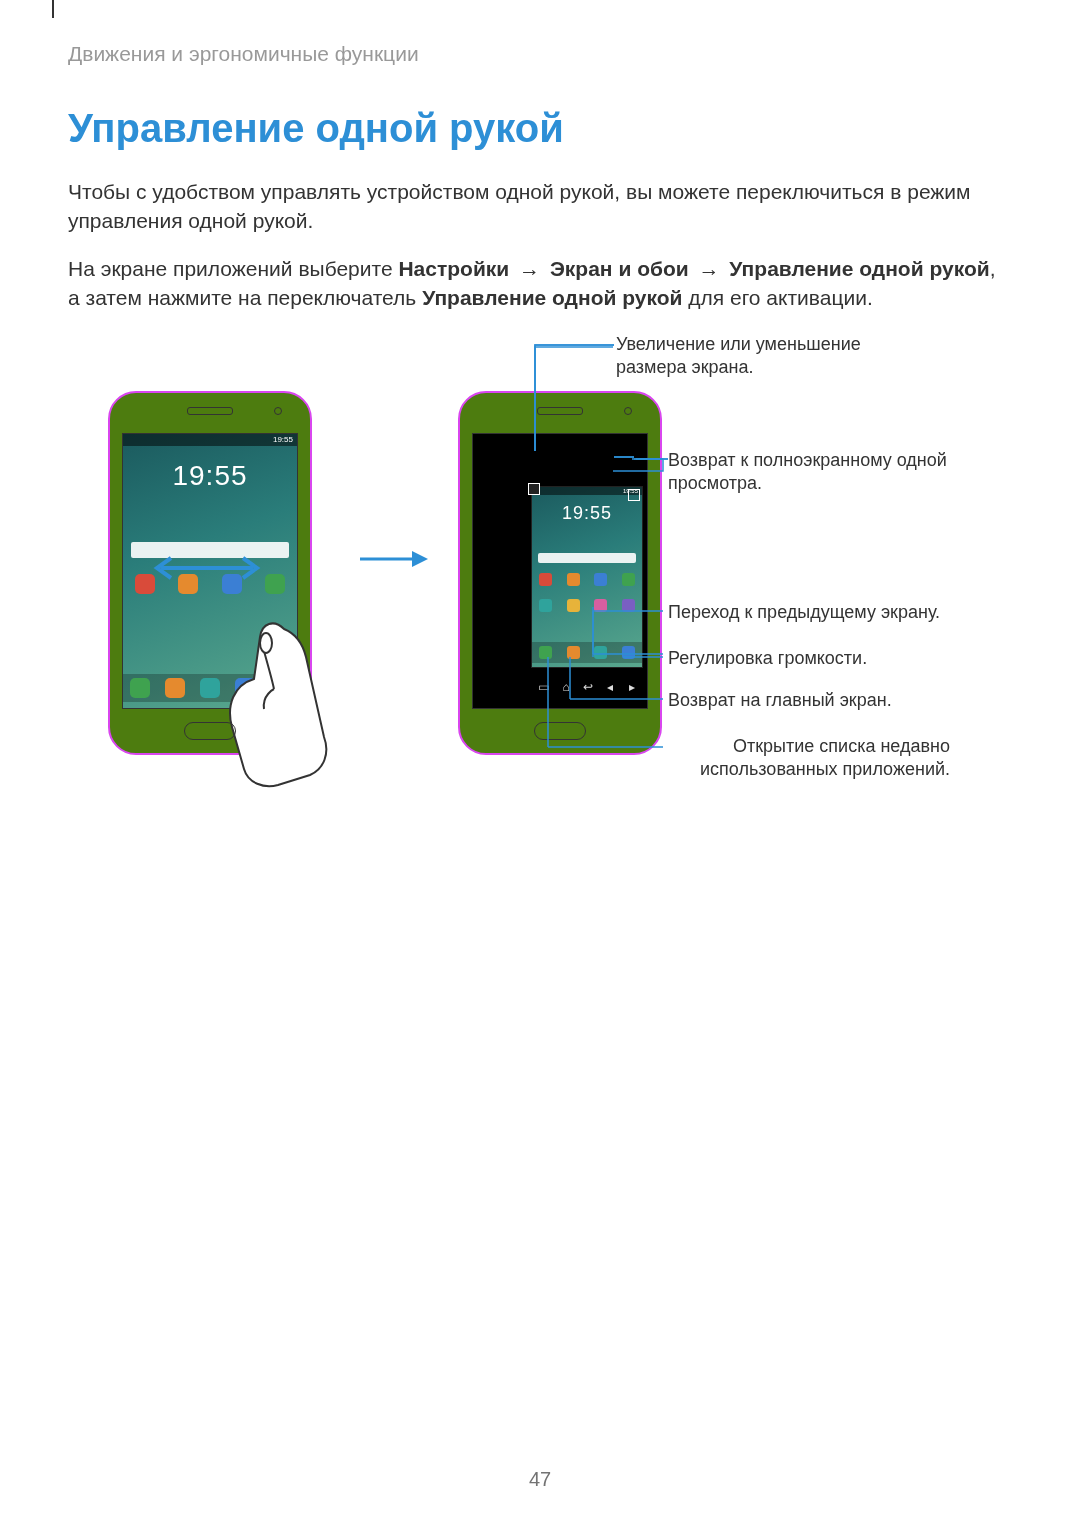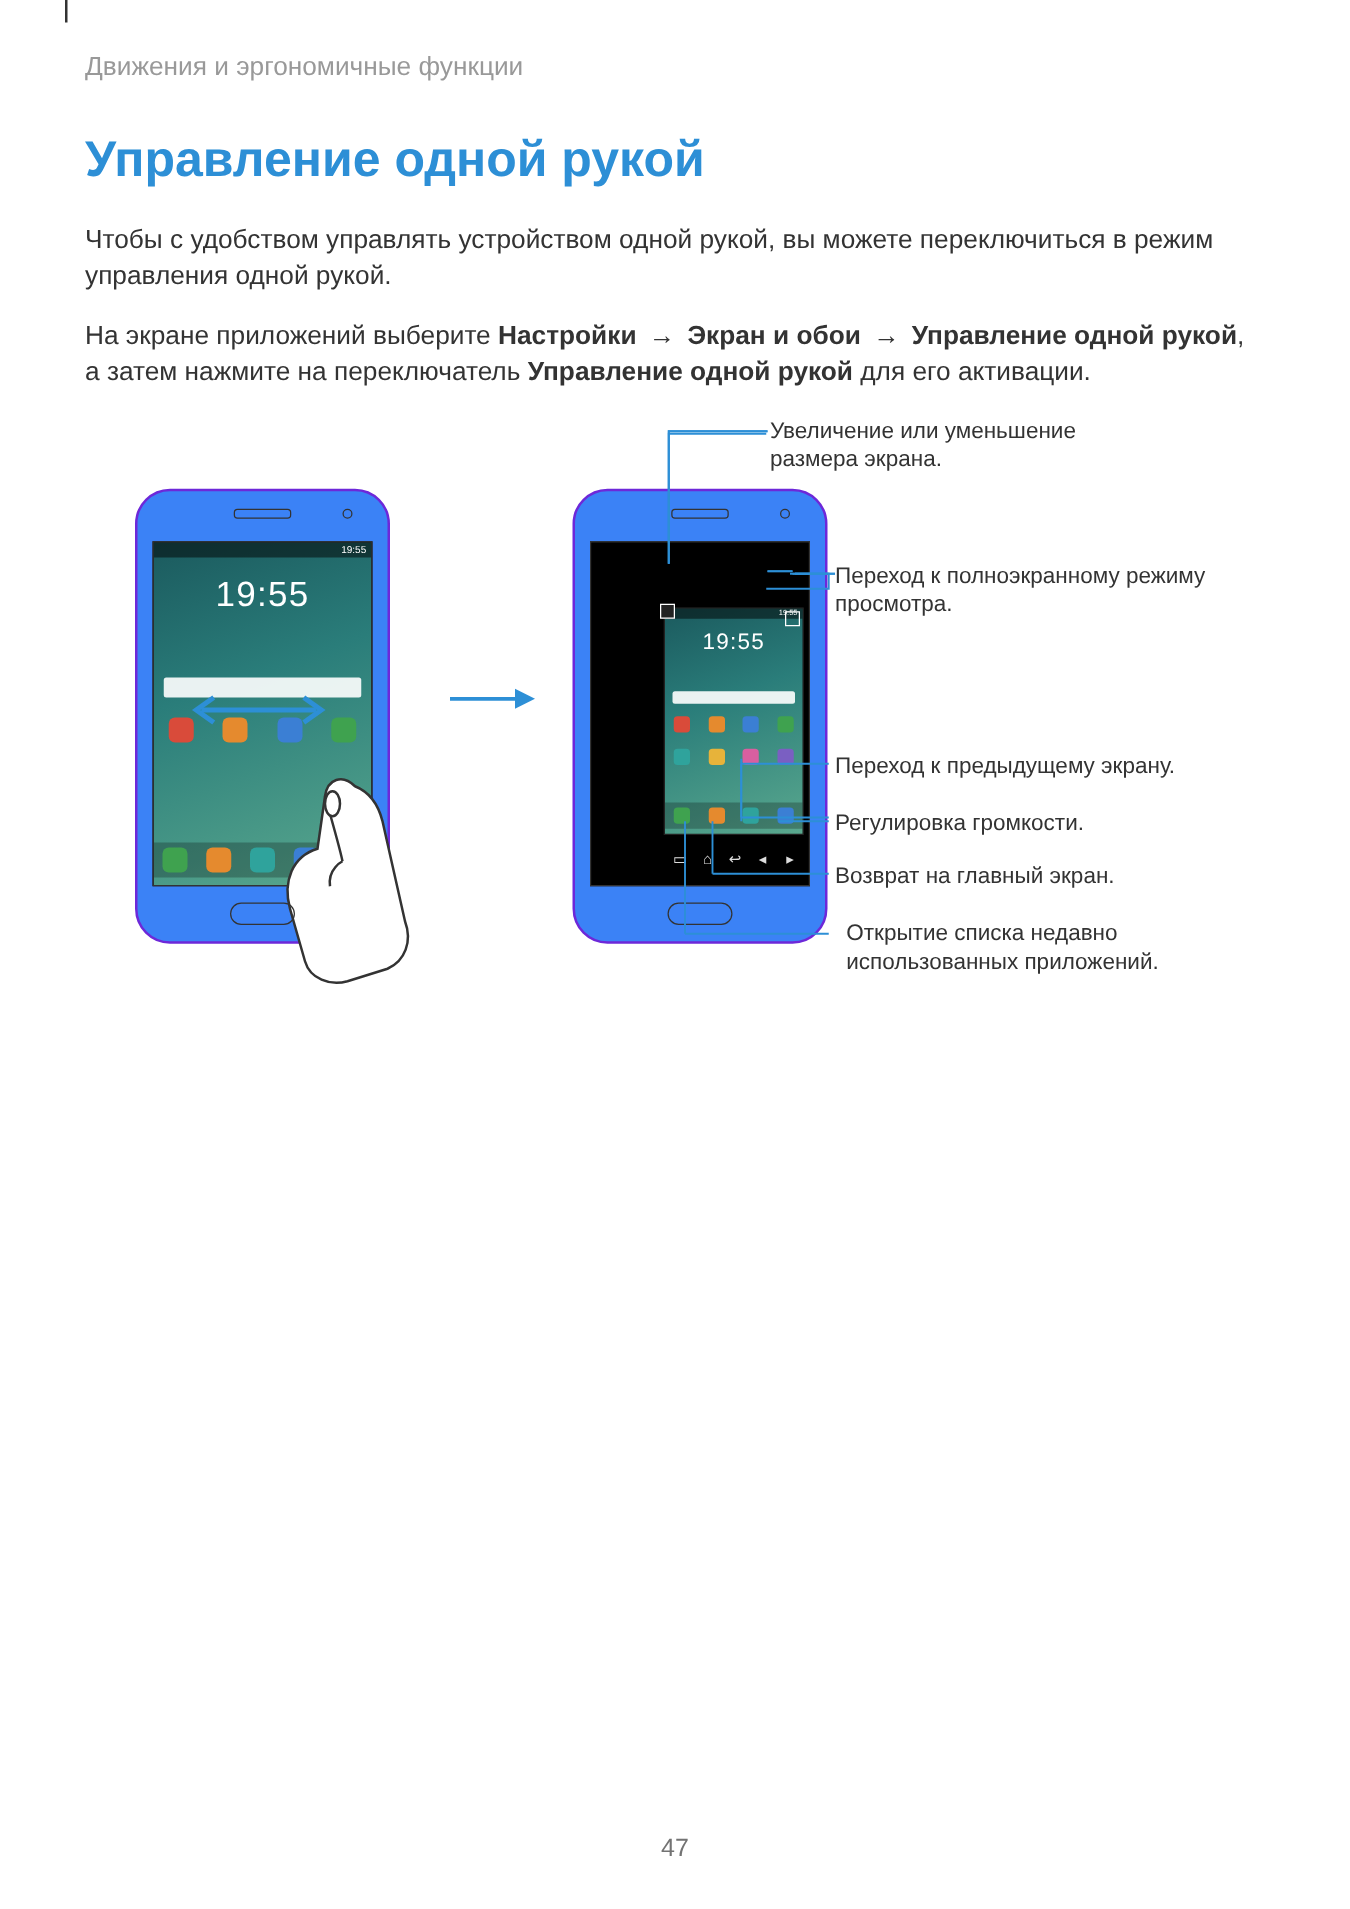--- a/index.html
+++ b/index.html
@@ -50,23 +50,23 @@
     width: 100%;
     height: 480px;
     margin-top: 16px;
   }
 
   
   .phone {
     position: absolute;
     width: 200px;
     height: 360px;
-    border: 2px solid #6d28d9;
+    border: 2px solid #d946ef;
     border-radius: 28px;
-    background: #3b82f6;
+    background: #4d7c0f;
   }
   .phone-left { left: 40px; top: 60px; }
   .phone-right { left: 390px; top: 60px; }
 
   .phone-top {
     height: 36px;
     position: relative;
     display:flex; align-items:center; justify-content:center;
   }
   .speaker {
@@ -368,22 +368,22 @@
 
       <line x1="480" y1="326" x2="480" y2="416" stroke="#2d8fd6" stroke-width="1.5"></line>
       <line x1="480" y1="416" x2="595" y2="416" stroke="#2d8fd6" stroke-width="1.5"></line>
 
       <line x1="525" y1="326" x2="525" y2="280" stroke="#2d8fd6" stroke-width="0"></line>
       <line x1="525" y1="280" x2="595" y2="280" stroke="#2d8fd6" stroke-width="1.5"></line>
       <line x1="525" y1="326" x2="525" y2="280" stroke="#2d8fd6" stroke-width="1.5"></line>
     </svg>
 
     <div class="callout" style="left:548px; top:2px;">Увеличение или уменьшение размера экрана.</div>
-    <div class="callout" style="left:600px; top:118px;">Переход к полноэкранному режиму просмотра.</div>
+    <div class="callout" style="left:600px; top:118px;">Возврат к полноэкранному одной просмотра.</div>
     <div class="callout" style="left:600px; top:316px;">Регулировка громкости.</div>
     <div class="callout" style="left:600px; top:270px;">Переход к предыдущему экрану.</div>
     <div class="callout" style="left:600px; top:358px;">Возврат на главный экран.</div>
-    <div class="callout" style="left:609px; top:404px;">Открытие списка недавно использованных приложений.</div>
+    <div class="callout" style="left:572px; top:404px;text-align:right;">Открытие списка недавно использованных приложений.</div>
 
   </div>
 
   <div class="page-number">47</div>
 </div>
 
 </body></html>

